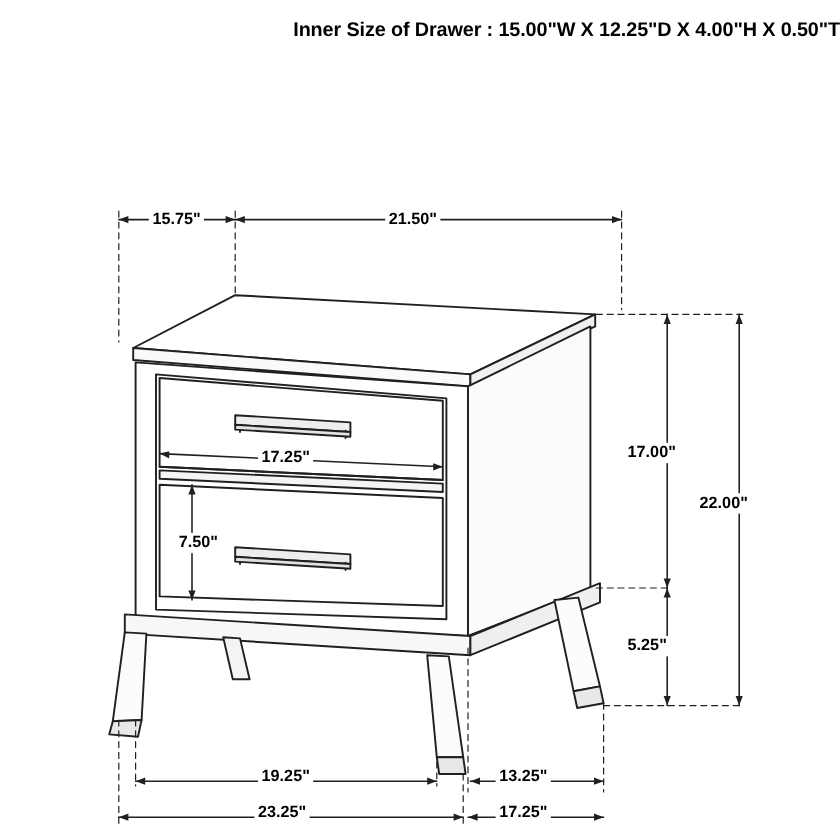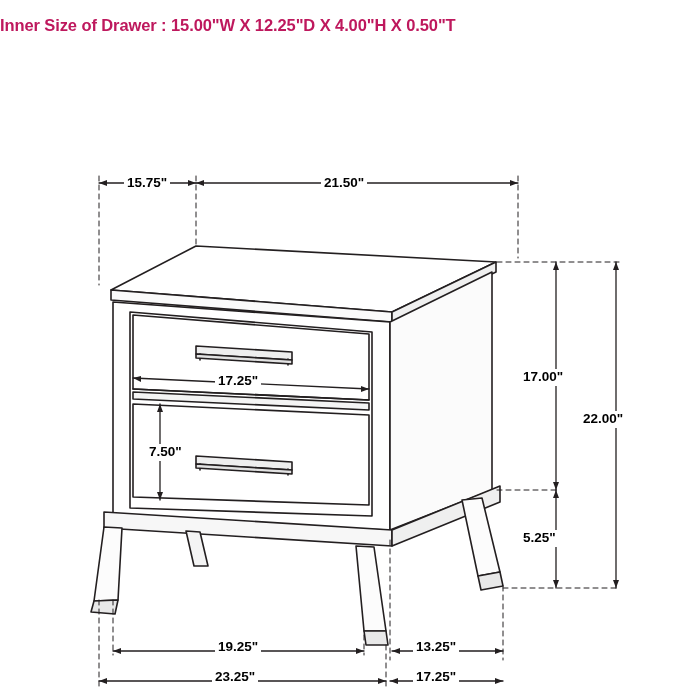--- a/index.html
+++ b/index.html
@@ -17,25 +17,25 @@
   #stage {
     position: relative;
     width: 700px;
     height: 700px;
   }
   #title {
     position: absolute;
     left: 0;
     top: 16px;
     width: 700px;
-    text-align: left;
+    text-align: right;
     font-size: 16.5px;
     font-weight: bold;
     letter-spacing: -0.1px;
-    color: #be185d;
+    color: #000000;
   }
   #drawing {
     position: absolute;
     left: 0;
     top: 0;
     width: 700px;
     height: 700px;
   }
   .dimlabel {
     position: absolute;

